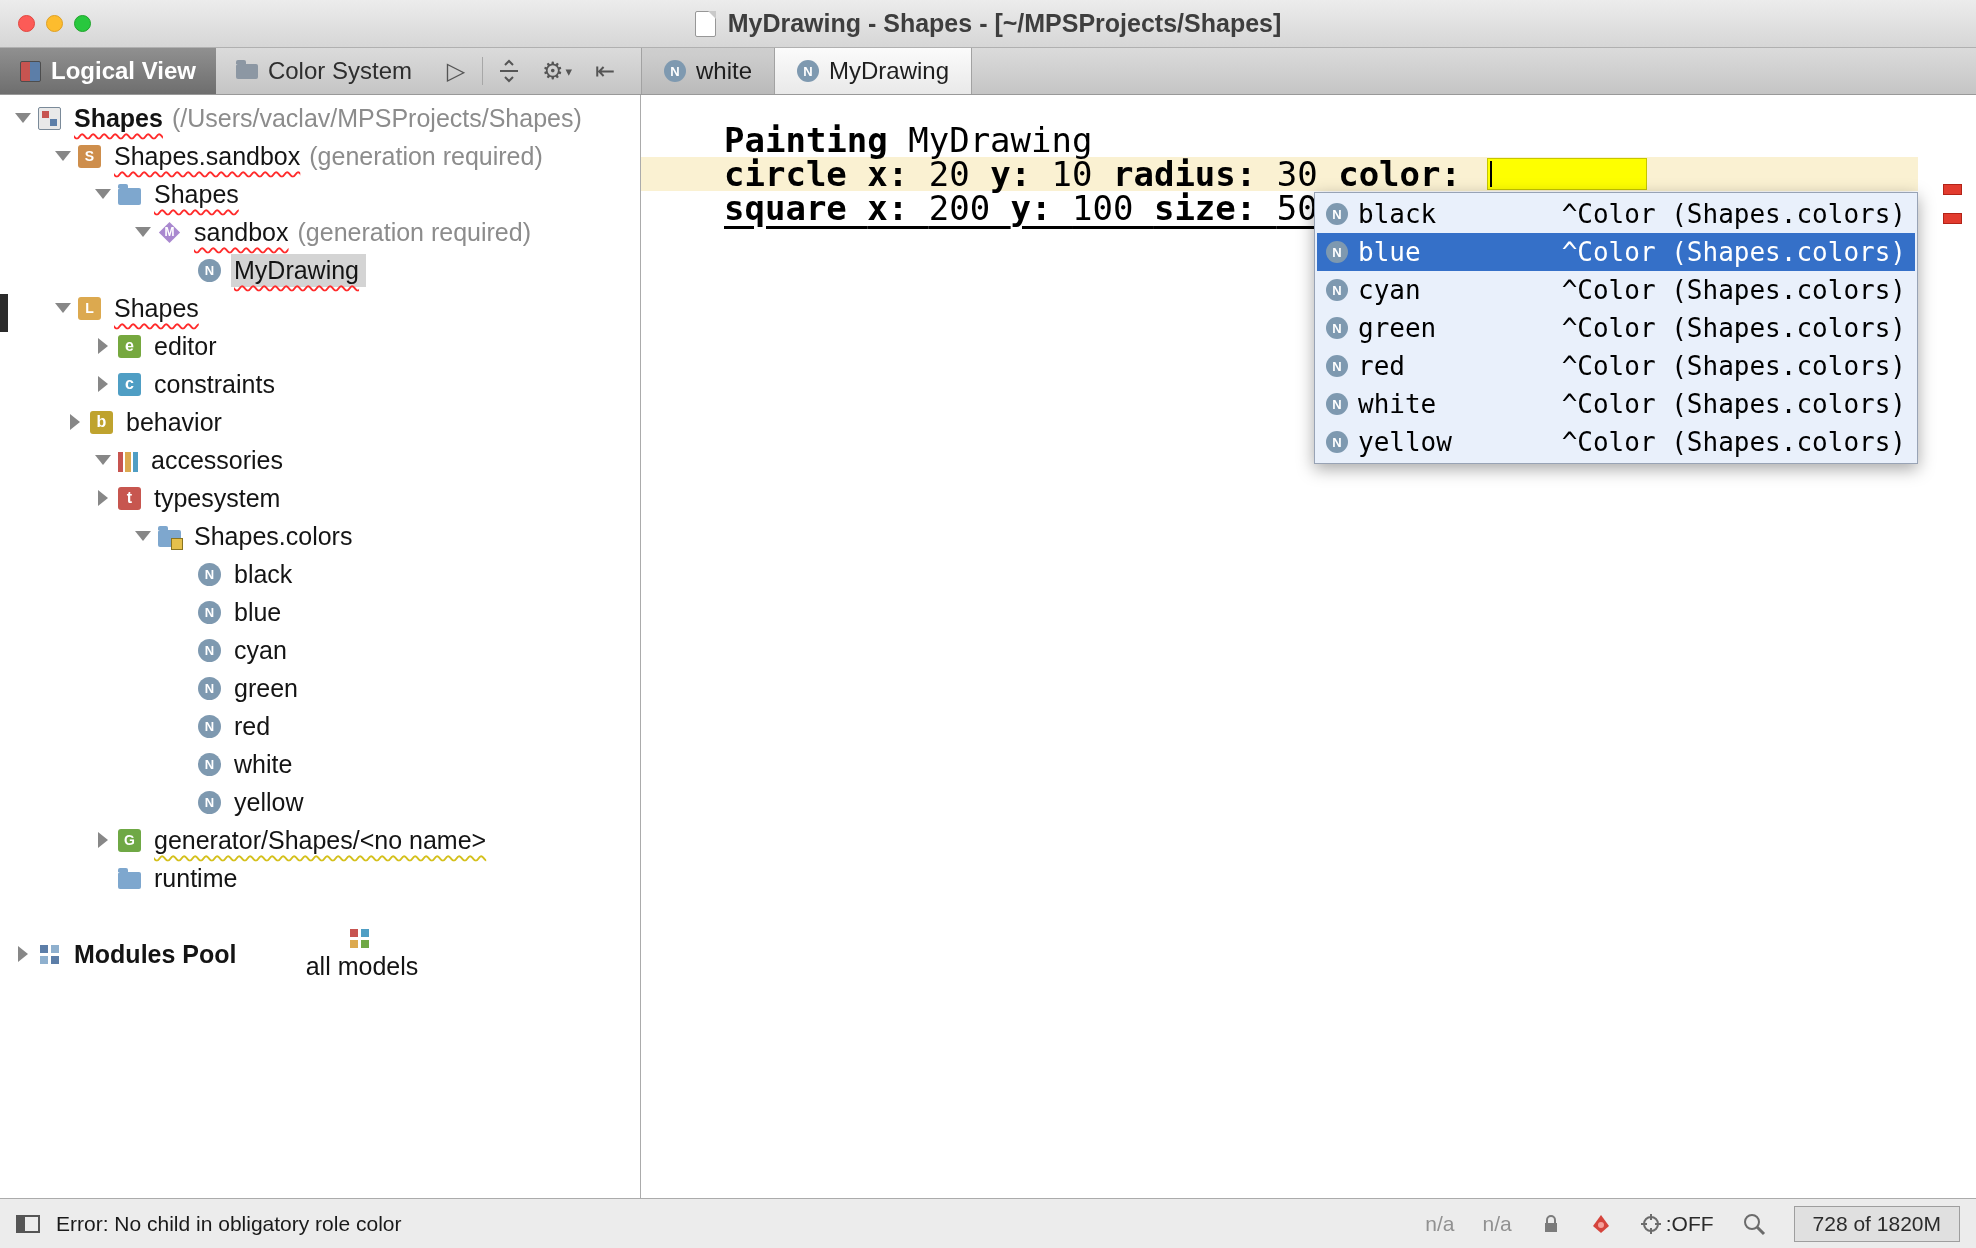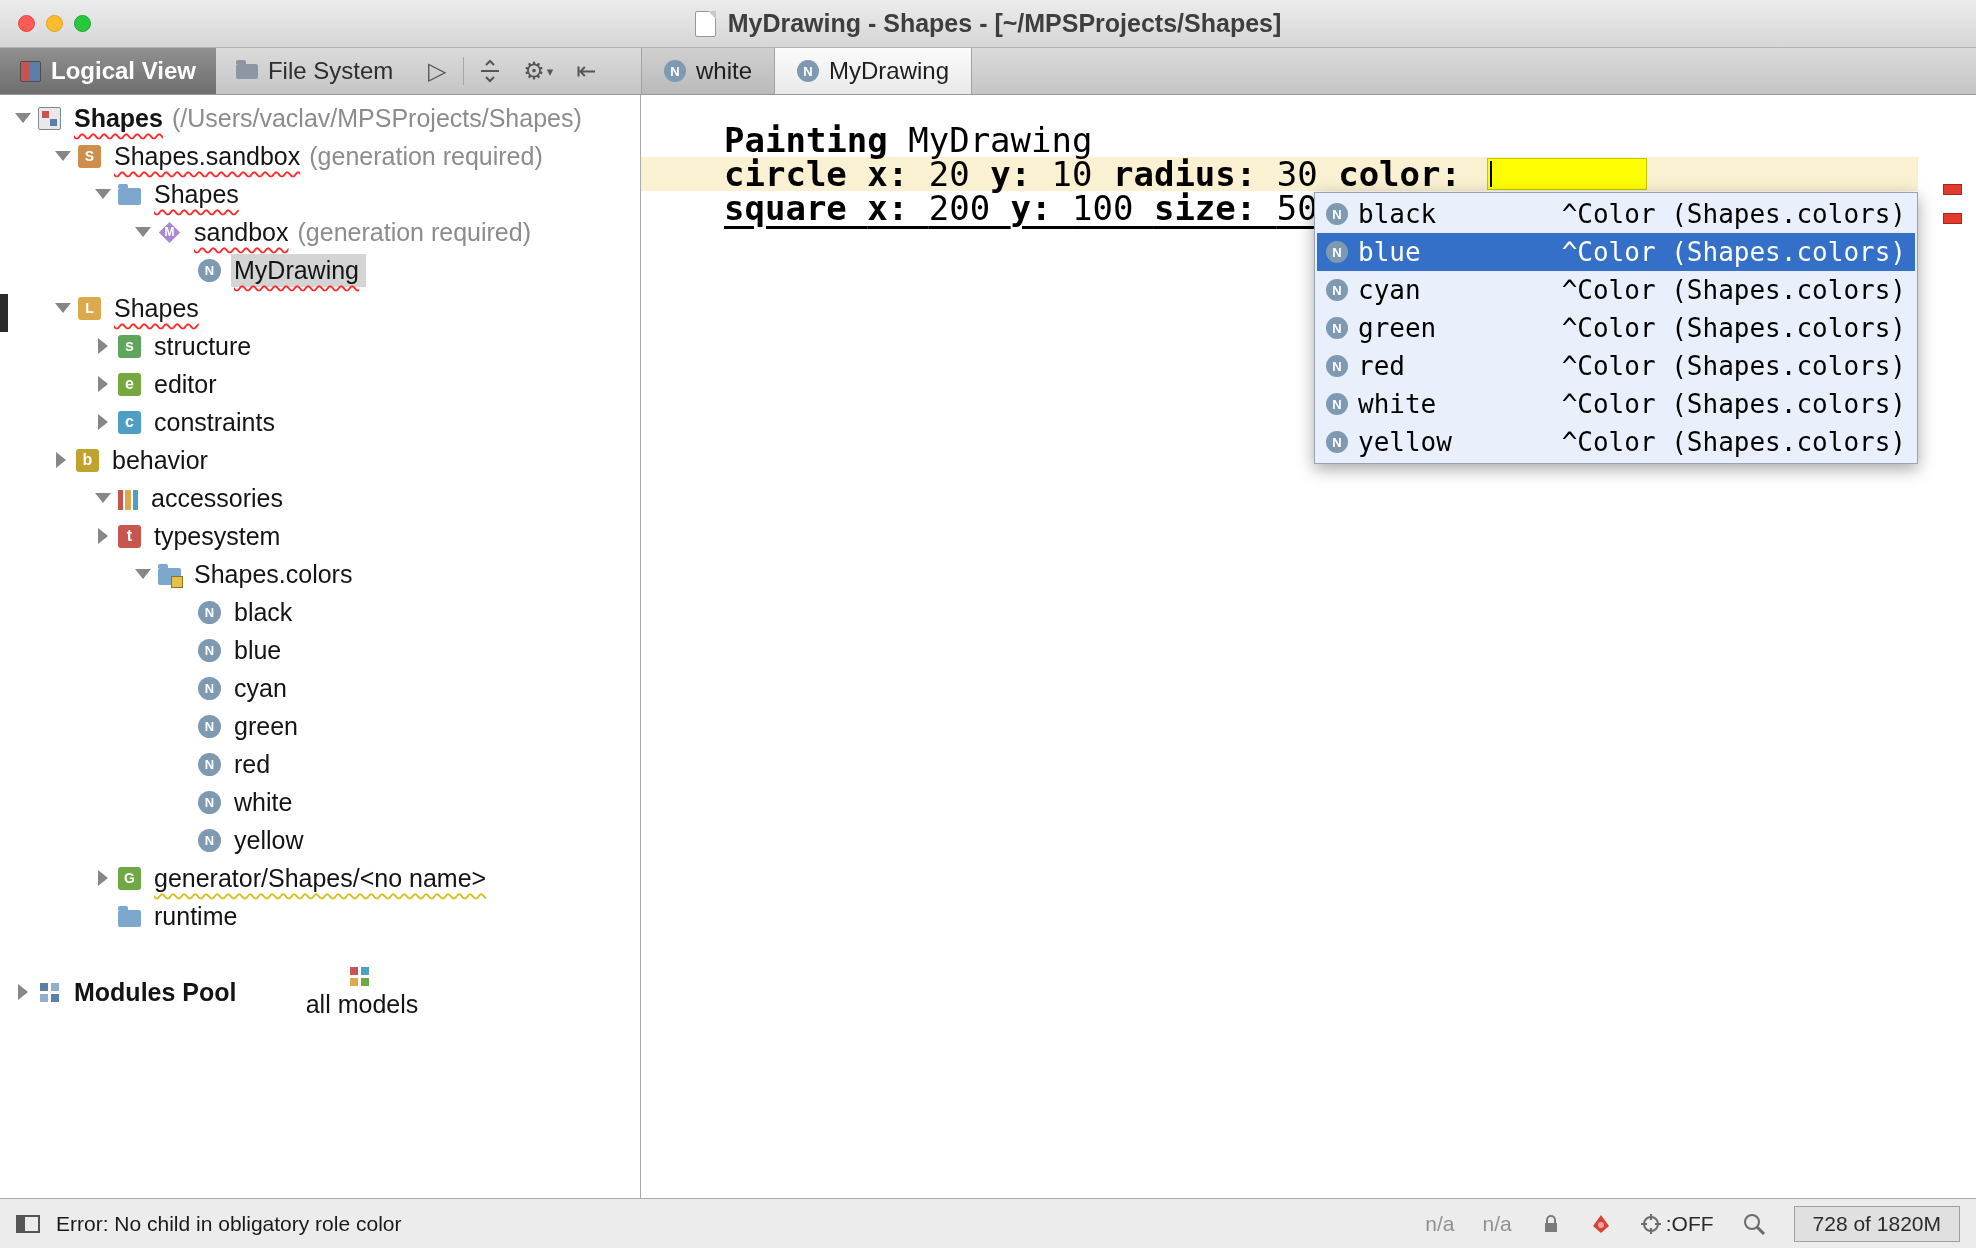--- a/index.html
+++ b/index.html
@@ -135,21 +135,21 @@
     </div>
   </div>
 
   <div class="toolbar">
     <div class="view-tab selected">
       <span class="vt-lv"></span>
       <span>Logical View</span>
     </div>
     <div class="view-tab">
       <span class="vt-fs"></span>
-      <span>File System</span>
+      <span>Color System</span>
     </div>
     <span class="tb-icon">▷</span>
     <span class="tb-sep"></span>
     <span class="tb-icon">
       <svg width="24" height="24" viewBox="0 0 24 24">
           <path d="M3 12h18" stroke="#555" stroke-width="2"></path>
           <path d="M8 6l4-4 4 4M8 18l4 4 4-4" fill="none" stroke="#555" stroke-width="2"></path>
         </svg>
     </span>
     <span class="tb-icon">⚙<span class="gear-caret">▾</span></span>
@@ -209,40 +209,33 @@
         </div>
         <div class="tree-row" style="padding-left: 48px;">
           <span class="tw exp"></span>
           <span class="badge i-language"></span>
           <span class="lbl-wrap">
             <span class="lbl u-red">Shapes</span>
           </span>
         </div>
         <div class="tree-row" style="padding-left: 88px;">
           <span class="tw col"></span>
-          <span class="badge i-structure"></span>
-          <span class="lbl-wrap">
-            <span class="lbl">structure</span>
-          </span>
-        </div>
-        <div class="tree-row" style="padding-left: 88px;">
-          <span class="tw col"></span>
           <span class="badge i-editor"></span>
           <span class="lbl-wrap">
             <span class="lbl">editor</span>
           </span>
         </div>
         <div class="tree-row" style="padding-left: 88px;">
           <span class="tw col"></span>
           <span class="badge i-constraints"></span>
           <span class="lbl-wrap">
             <span class="lbl">constraints</span>
           </span>
         </div>
-        <div class="tree-row" style="padding-left: 46px;">
+        <div class="tree-row" style="padding-left: 60px;">
           <span class="tw col"></span>
           <span class="badge i-behavior"></span>
           <span class="lbl-wrap">
             <span class="lbl">behavior</span>
           </span>
         </div>
         <div class="tree-row" style="padding-left: 88px;">
           <span class="tw exp"></span>
           <span class="badge i-accessories"></span>
           <span class="lbl-wrap">

